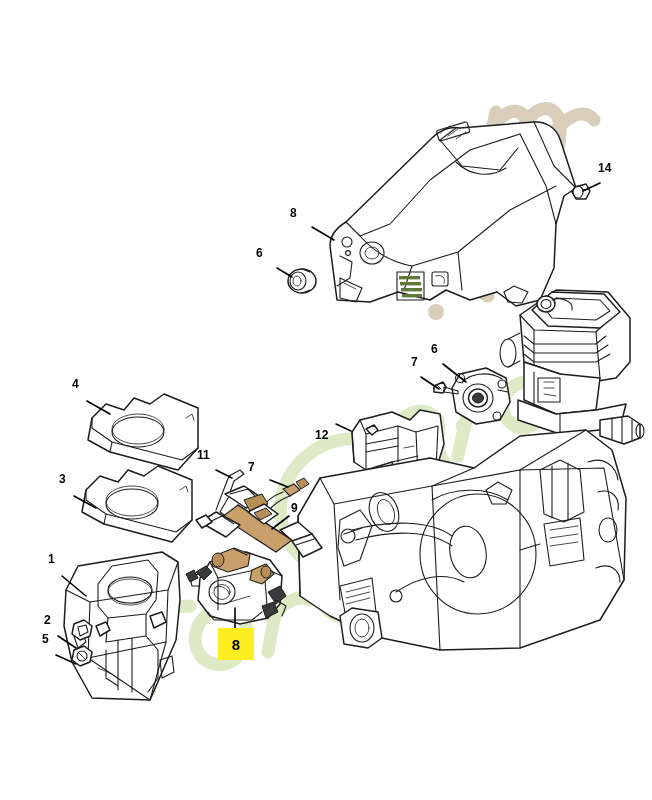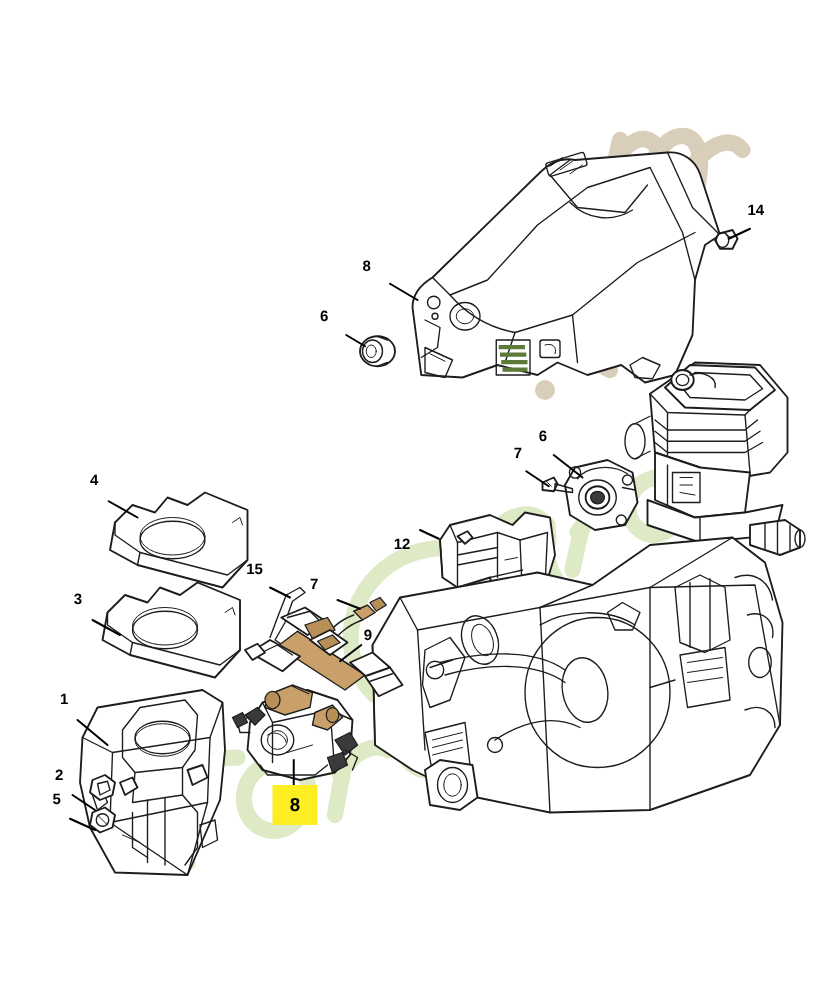--- a/index.html
+++ b/index.html
@@ -390,21 +390,21 @@
 
   <div class="label" style="left:48px;  top:553px;">1</div>
   <div class="label" style="left:44px;  top:614px;">2</div>
   <div class="label" style="left:59px;  top:473px;">3</div>
   <div class="label" style="left:72px;  top:378px;">4</div>
   <div class="label" style="left:42px;  top:633px;">5</div>
   <div class="label" style="left:431px; top:343px;">6</div>
   <div class="label" style="left:411px; top:356px;">7</div>
   <div class="label" style="left:291px; top:502px;">9</div>
   <div class="label" style="left:248px; top:461px;">7</div>
-  <div class="label" style="left:197px; top:449px;">15</div>
+  <div class="label" style="left:197px; top:449px;">11</div>
   <div class="label" style="left:315px; top:429px;">12</div>
   <div class="label" style="left:290px; top:207px;">8</div>
   <div class="label" style="left:598px; top:162px;">14</div>
   <div class="label" style="left:256px; top:247px;">6</div>
 
   <div class="hl-box" style="left:218px; top:628px; width:36px; height:32px;">8</div>
 
 </div>
 
 </body></html>

